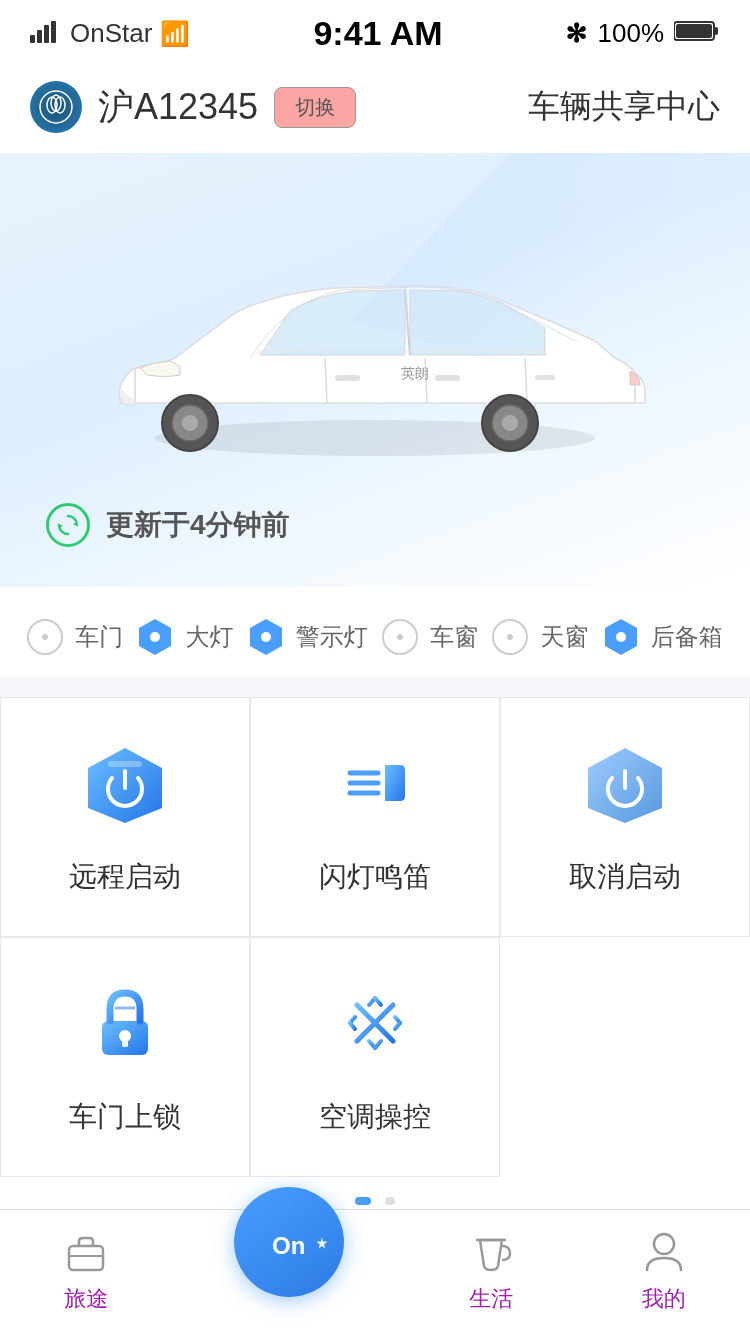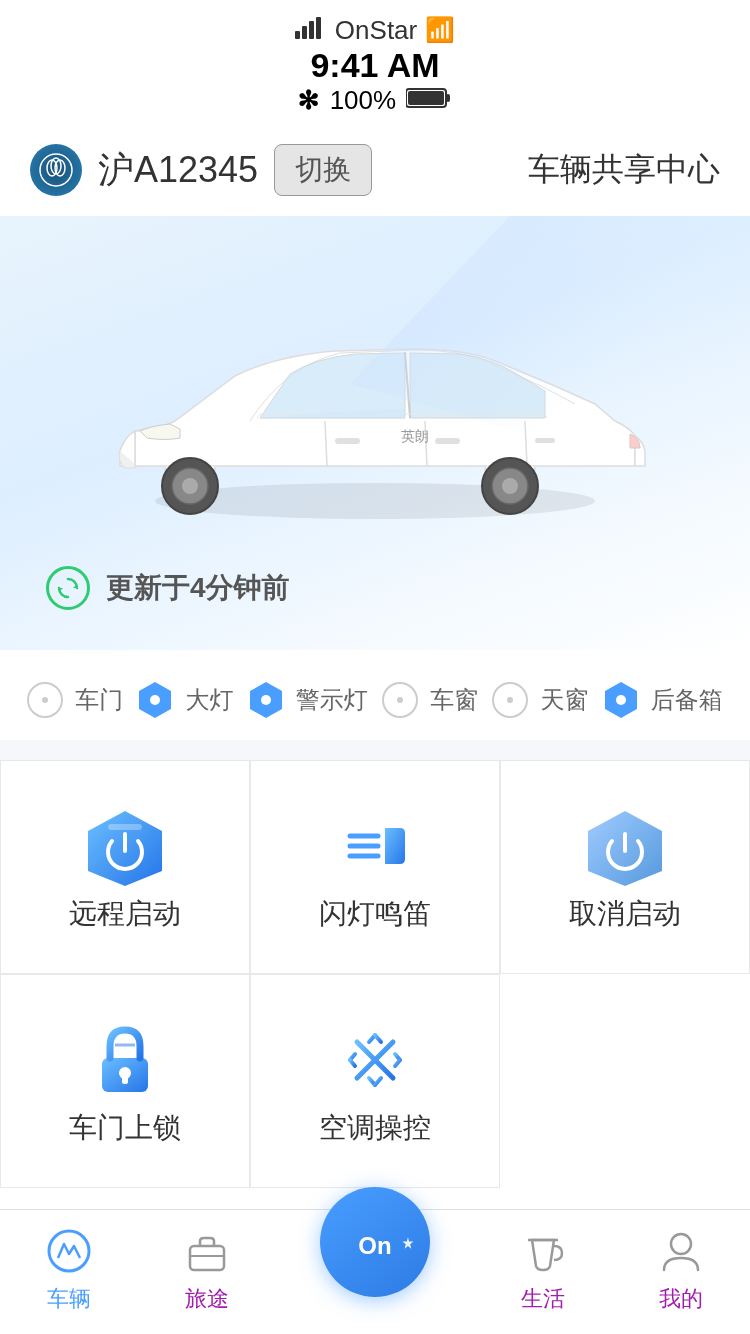--- a/index.html
+++ b/index.html
@@ -14,21 +14,20 @@
 
     
     .status-bar {
       display: flex;
       justify-content: space-between;
       align-items: center;
       padding: 14px 30px 8px;
       background: white;
       font-size: 28px;
       font-weight: 600;
-      flex-direction: column;
     }
     .status-left { display: flex; align-items: center; gap: 8px; }
     .status-time { font-size: 34px; font-weight: 600; }
     .status-right { display: flex; align-items: center; gap: 10px; font-size: 26px; }
 
     
     .header {
       display: flex;
       align-items: center;
       justify-content: space-between;
@@ -41,23 +40,23 @@
       background: radial-gradient(circle, #1a5276, #2980b9);
       border-radius: 50%;
       display: flex; align-items: center; justify-content: center;
       color: white; font-size: 22px; font-weight: bold;
     }
     .plate-number { font-size: 36px; font-weight: 500; color: #333; }
     .switch-btn {
       border: 1.5px solid #999;
       border-radius: 8px;
       padding: 6px 20px;
-      font-size: 28px;
+      font-size: 20px;
       color: #555;
-      background: #e5e5e5;
+      background: #fca5a5;
       cursor: pointer;
     }
     .share-center { font-size: 32px; color: #333; }
 
     
     .car-section {
       background: linear-gradient(160deg, #e8f4fd 0%, #ddeeff 40%, #f0f8ff 70%, #ffffff 100%);
       padding: 20px 16px 20px;
       position: relative;
       overflow: hidden;
@@ -127,21 +126,21 @@
       background: white;
       margin-top: 2px;
     }
     .action-item {
       display: flex;
       flex-direction: column;
       align-items: center;
       justify-content: center;
       padding: 40px 20px;
       border: 0.5px solid #e8e8e8;
-      gap: 4px;
+      gap: 30px;
       cursor: pointer;
     }
     .action-icon-wrap {
       width: 100px; height: 90px;
       display: flex; align-items: center; justify-content: center;
     }
     .action-label { font-size: 28px; color: #333; }
 
     
     .page-dots {
@@ -488,29 +487,20 @@
   <div class="dot inactive"></div>
 </div>
 
 <div class="bottom-links">
   <span class="bottom-link">使用说明</span>
   <span class="bottom-link">车辆操作历史</span>
 </div>
 
 <div class="tab-bar">
 
-  <div class="tab-item">
-    <div class="tab-icon">
-      <svg width="50" height="46" viewBox="0 0 50 46">
-        <circle cx="25" cy="23" r="20" fill="none" stroke="#4a9eff" stroke-width="3"></circle>
-        <polyline points="14,30 20,16 25,26 30,18 36,30" fill="none" stroke="#4a9eff" stroke-width="2.5" stroke-linejoin="round"></polyline>
-      </svg>
-    </div>
-    <span class="tab-label active">车辆</span>
-  </div>
 
   <div class="tab-item">
     <div class="tab-icon">
       <svg width="50" height="46" viewBox="0 0 50 46">
 
         <rect x="8" y="18" width="34" height="24" rx="4" fill="none" stroke="#999" stroke-width="2.5"></rect>
         <path d="M18,18 L18,13 Q18,10 22,10 L28,10 Q32,10 32,13 L32,18" fill="none" stroke="#999" stroke-width="2.5"></path>
         <line x1="8" y1="28" x2="42" y2="28" stroke="#999" stroke-width="2"></line>
       </svg>
     </div>

